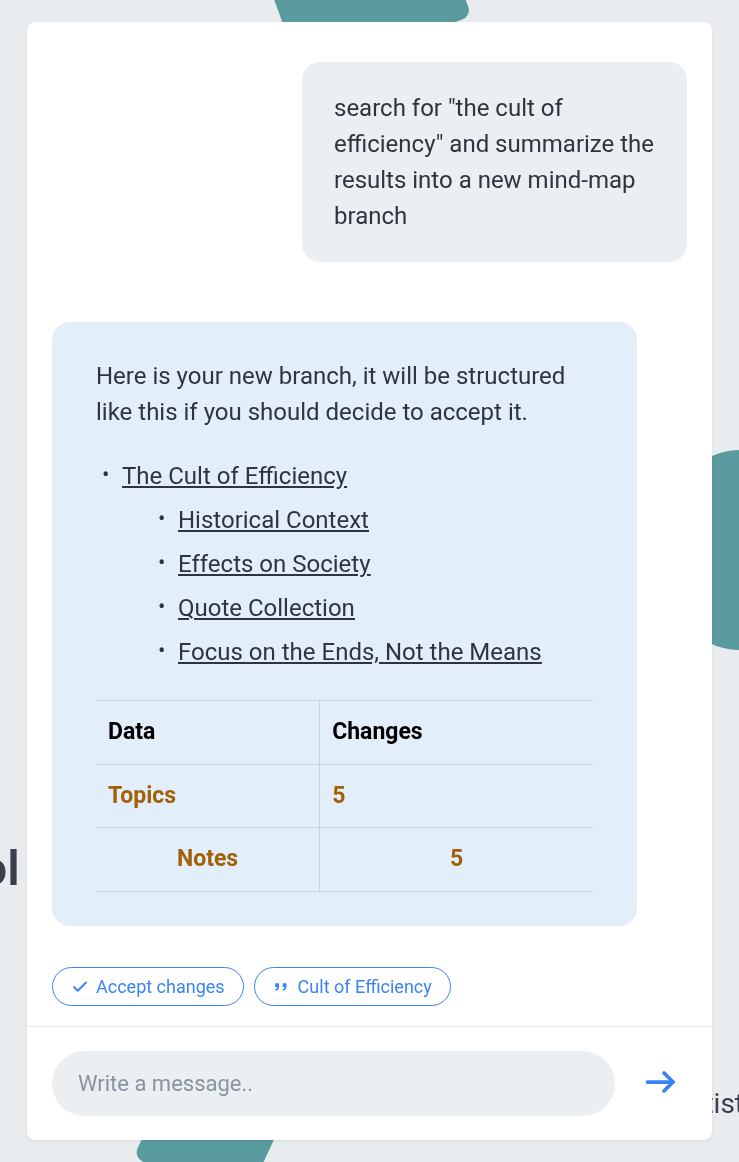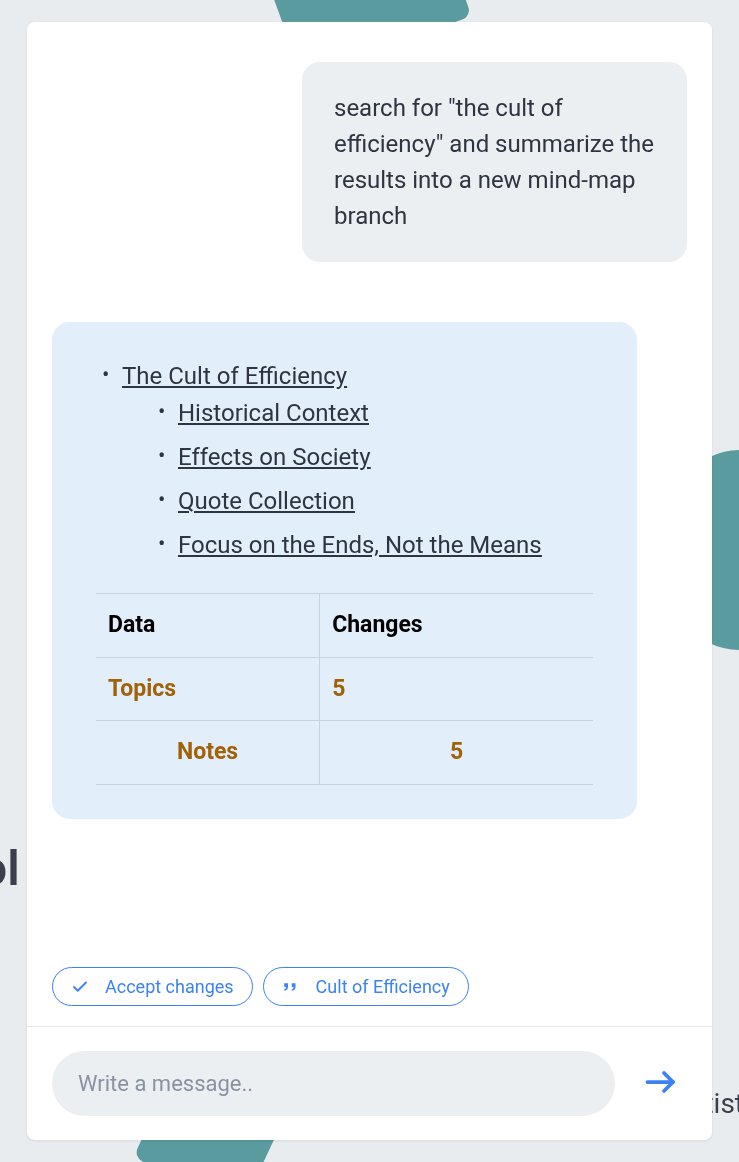--- a/index.html
+++ b/index.html
@@ -122,21 +122,21 @@
       text-decoration: underline;
     }
     .assistant-message ul li::before {
       content: "•";
       position: absolute;
       left: 6px;
       top: 0;
       font-size: 22px;
     }
     .assistant-message ul ul {
-      margin-top: 1px;
+      margin-top: 8px;
       margin-bottom: 0;
       margin-left: 30px;
     }
     
     .changes-table {
       width: 100%;
       border-collapse: collapse;
     }
     .changes-table th,
     .changes-table td {
@@ -164,21 +164,21 @@
     }
     
     .action-buttons {
       display: flex;
       gap: 10px;
       padding: 0 25px 20px 25px;
     }
     .pill-button {
       display: inline-flex;
       align-items: center;
-      gap: 16px;
+      gap: 7px;
       border: 1.5px solid #3b82f6;
       background: #ffffff;
       color: #3b82f6;
       border-radius: 999px;
       padding: 8px 18px;
       font-size: 18px;
       cursor: pointer;
       font-family: inherit;
     }
     .pill-button .icon {
@@ -232,20 +232,21 @@
 </div>
 
 <div class="chat-panel">
   <div class="messages">
 
     <div class="user-message">
       <span>search for "the cult of efficiency" and summarize the results into a new mind-map branch</span>
     </div>
 
     <div class="assistant-message">
+      <div class="intro">Here is your new branch, it will be structured like this if you should decide to accept it.</div>
 
       <ul>
         <li>
           <span>The Cult of Efficiency</span>
           <ul>
             <li>Historical Context</li>
             <li>Effects on Society</li>
             <li>Quote Collection</li>
             <li>Focus on the Ends, Not the Means</li>
           </ul>

